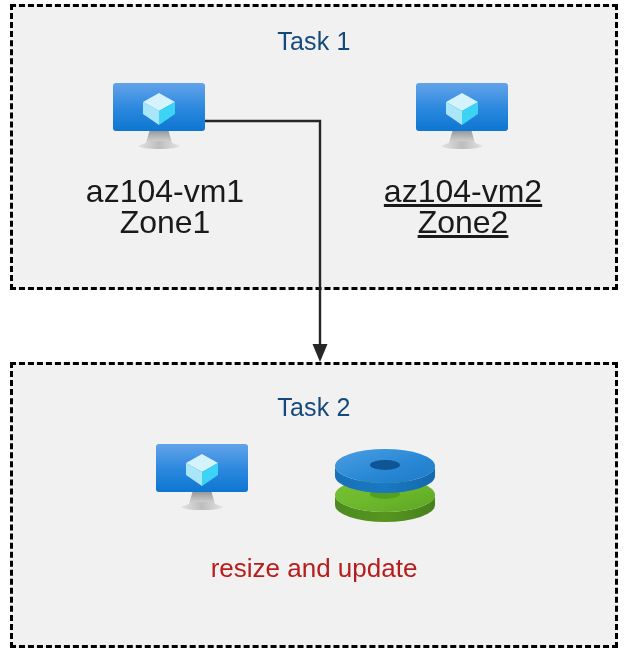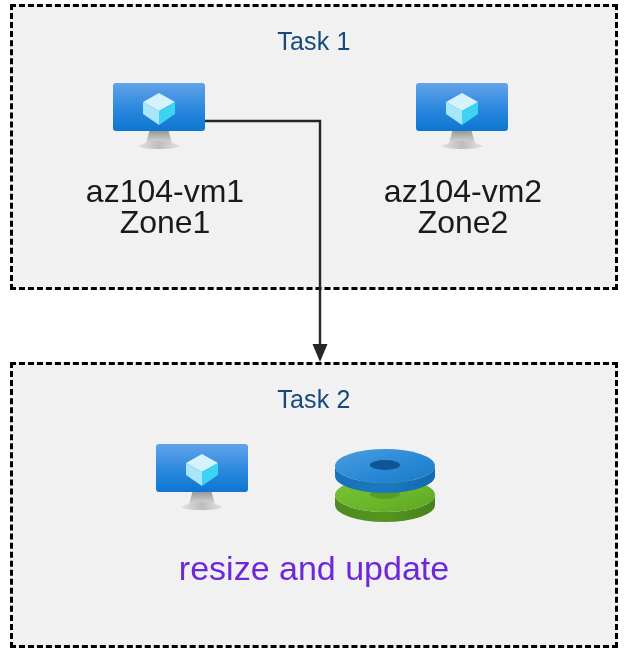--- a/index.html
+++ b/index.html
@@ -48,42 +48,42 @@
     left: 0;
     right: 0;
     text-align: center;
     color: #15497b;
     font-size: 25px;
     line-height: 30px;
     letter-spacing: 0.2px;
     white-space: pre;
   }
   #task1-title { top: 26px; }
-  #task2-title { top: 384px; }
+  #task2-title { top: 392px; }
 
   
   .node-label {
     position: absolute;
     text-align: center;
     color: #1a1a1a;
     font-size: 32px;
     line-height: 31px;
     white-space: pre-line;
   }
   #vm1-label { left: 50px;  top: 176px; width: 230px; }
-  #vm2-label { left: 348px; top: 176px; width: 230px; }
+  #vm2-label { left: 348px; top: 176px; width: 230px; text-decoration: underline; }
 
   #task2-caption {
     position: absolute;
     left: 64px;
     top: 552px;
     width: 500px;
     text-align: center;
-    color: #6d28d9;
-    font-size: 34px;
+    color: #b91c1c;
+    font-size: 26px;
     line-height: 32px;
     white-space: pre;
   }
 
   
   .icon-vm {
     position: absolute;
     width: 100px;
     height: 75px;
   }

